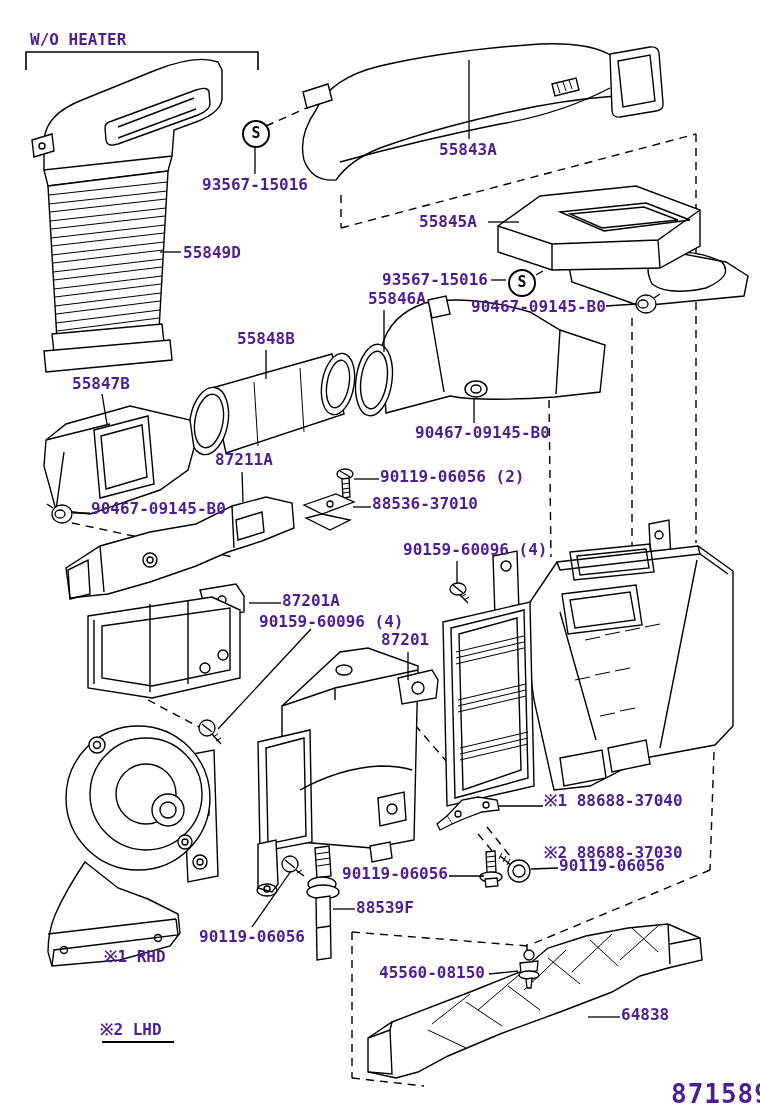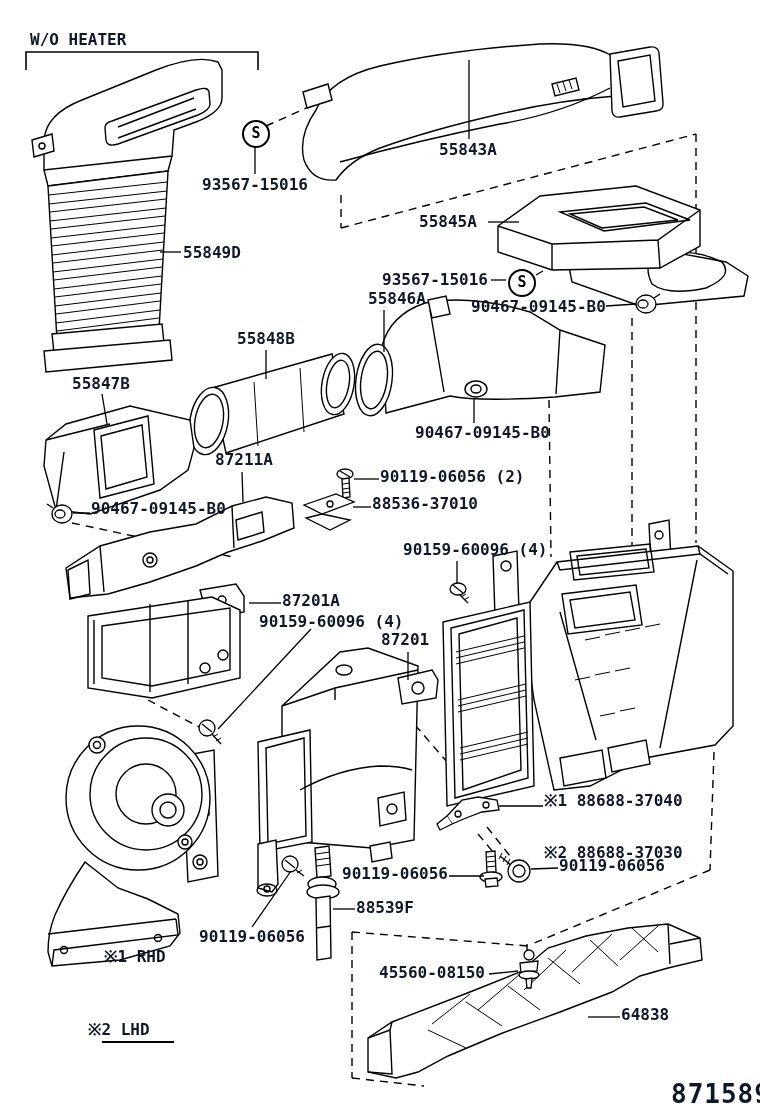--- a/index.html
+++ b/index.html
@@ -1,19 +1,19 @@
 <!DOCTYPE html>
 <html><head>
 <meta charset="utf-8">
 <style>
   html,body{margin:0;padding:0;background:#fff;}
   .stage{position:relative;width:760px;height:1112px;background:#ffffff;overflow:hidden;
          font-family:"DejaVu Sans Mono", monospace;}
   .stage svg{position:absolute;left:0;top:0;}
-  .lbl{position:absolute;font-weight:bold;font-size:16px;line-height:18px;color:#0f172a;
+  .lbl{position:absolute;font-weight:bold;font-size:16px;line-height:18px;color:#4c1d95;
        white-space:nowrap;letter-spacing:0;}
   .fig{font-size:26px;letter-spacing:1px;}
   .s-mark{position:absolute;width:24px;height:24px;border:2px solid #000;border-radius:50%;
           text-align:center;line-height:23px;font-size:15px;font-weight:bold;color:#000;background:#fff;}
 </style>
 </head>
 <body>
 
 <div class="stage">
 
@@ -323,16 +323,16 @@
   <div class="lbl" style="left:381px;top:631px">87201</div>
   <div class="lbl" style="left:544px;top:792px">※1 88688-37040</div>
   <div class="lbl" style="left:544px;top:844px">※2 88688-37030</div>
   <div class="lbl" style="left:559px;top:857px">90119-06056</div>
   <div class="lbl" style="left:342px;top:865px">90119-06056</div>
   <div class="lbl" style="left:356px;top:899px">88539F</div>
   <div class="lbl" style="left:199px;top:928px">90119-06056</div>
   <div class="lbl" style="left:379px;top:964px">45560-08150</div>
   <div class="lbl" style="left:621px;top:1006px">64838</div>
   <div class="lbl" style="left:104px;top:948px">※1 RHD</div>
-  <div class="lbl" style="left:88px;top:1021px">※2 LHD</div>
+  <div class="lbl" style="left:100px;top:1021px">※2 LHD</div>
   <div class="lbl fig" style="left:671px;top:1085px">871589</div>
 
 </div>
 
 </body></html>

